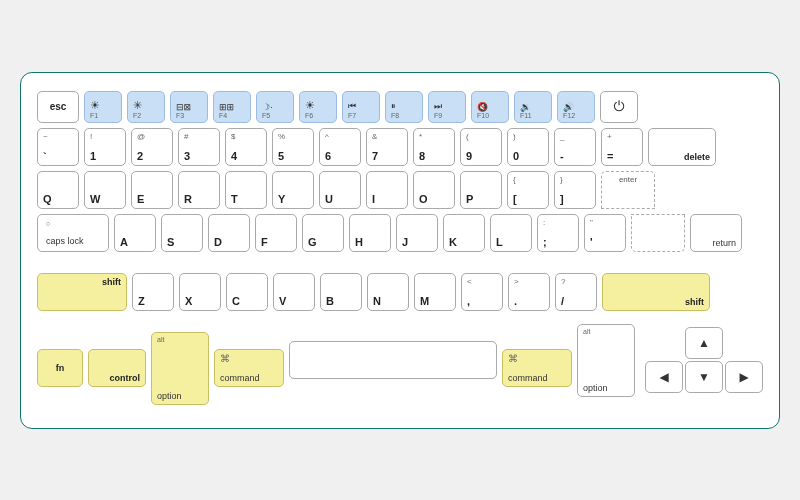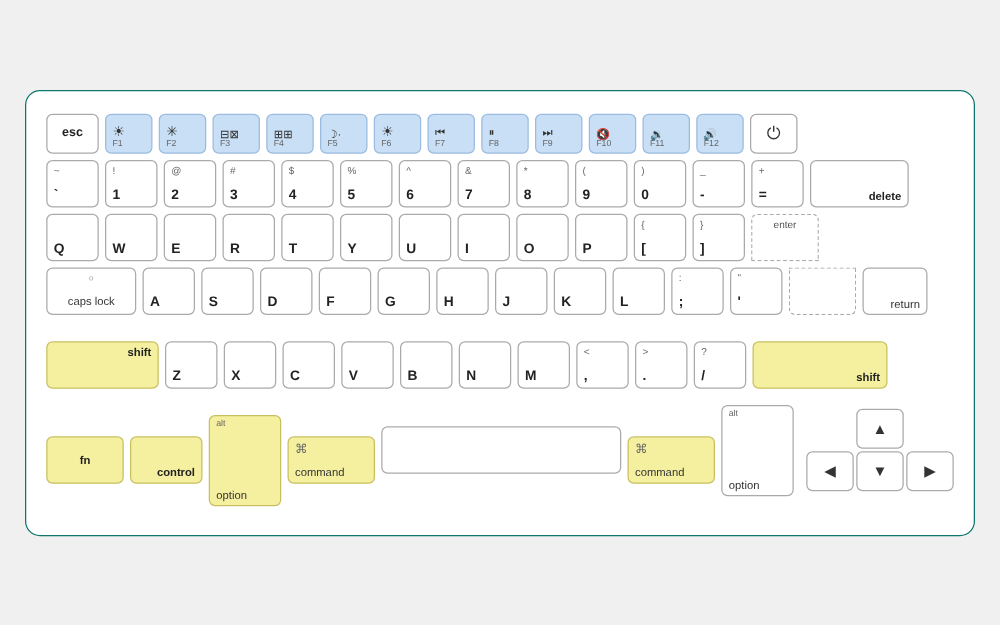--- a/index.html
+++ b/index.html
@@ -61,22 +61,22 @@
       font-weight: bold;
       color: #222;
     }
     .key-1u { width: 42px; }
     .key-esc { width: 42px; }
     .key-fn-row { width: 38px; min-height: 32px; height: 32px; }
     .key-tab { width: 65px; }
     .key-caps { width: 72px; }
     .key-shift-l { width: 90px; }
     .key-shift-r { width: 108px; }
-    .key-delete { width: 79px; }
-    .key-fn { width: 62px; }
+    .key-delete { width: 68px; }
+    .key-fn { width: 46px; }
     .key-control { width: 58px; }
     .key-option { width: 58px; gap: 48px; }
     .key-command { width: 70px; }
     .key-space { flex: 1; }
     .key-arrow { width: 38px; min-height: 32px; height: 32px; display: flex; align-items: center; justify-content: center; }
     .dashed-border { border: 1px dashed #aaa !important; background: white; }
   </style>
 </head>
 <body>
 
@@ -236,21 +236,21 @@
       <span class="top-label">}</span>
       <span class="main-label">]</span>
     </div>
 
     <div class="key dashed-border" style="width:54px;border-bottom:none;border-radius:5px 5px 0 0;min-height:38px;flex-direction:row;align-items:flex-start;justify-content:center;padding:3px 5px;">
       <span style="font-size:8px;color:#555;">enter</span>
     </div>
   </div>
 
   <div class="key-row" style="align-items:stretch;">
-    <div class="key key-caps" style="justify-content:space-between;align-items:center;padding:5px 8px;">
+    <div class="key key-caps" style="justify-content:space-between;align-items:flex-start;padding:5px 8px;">
       <span style="font-size:7px;color:#555;display:flex;align-items:center;">○</span>
       <span style="font-size:9px;">caps lock</span>
     </div>
     <div class="key key-1u">
         <span class="main-label">A</span>
       </div>
     <div class="key key-1u">
         <span class="main-label">S</span>
       </div>
     <div class="key key-1u">

